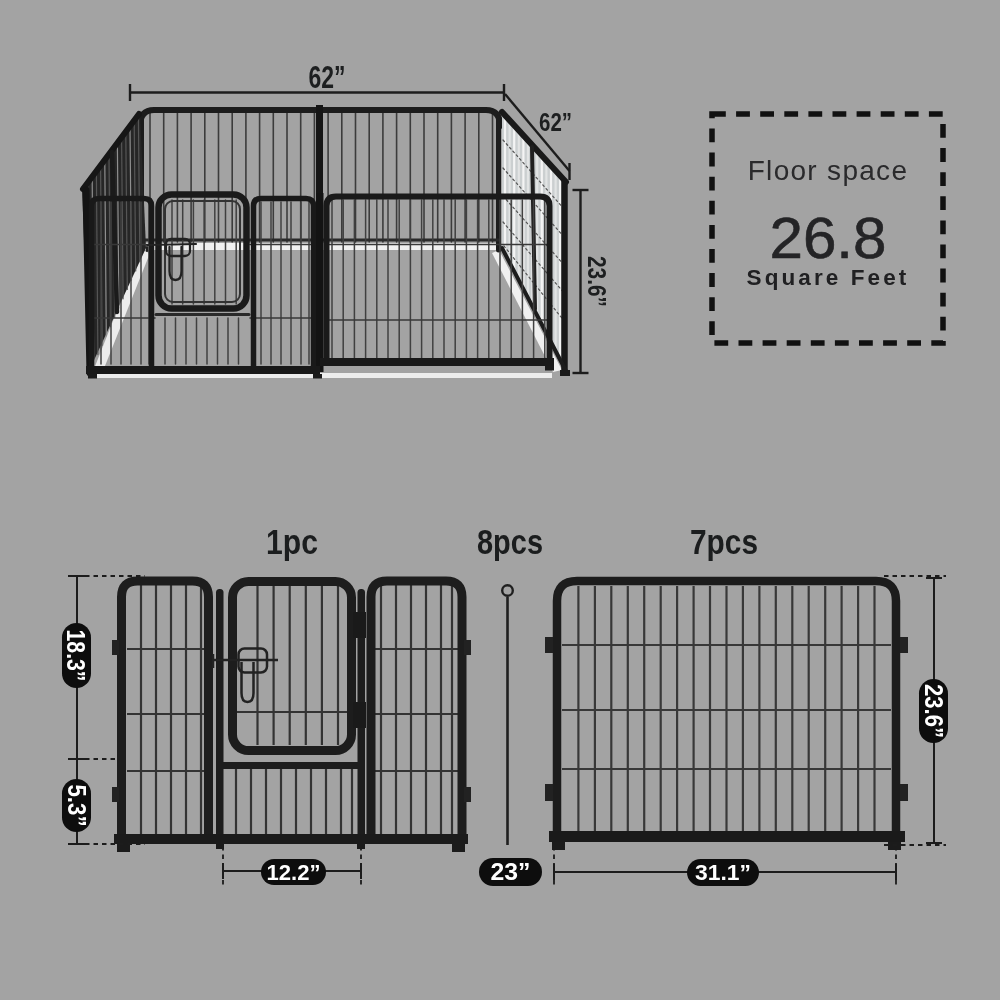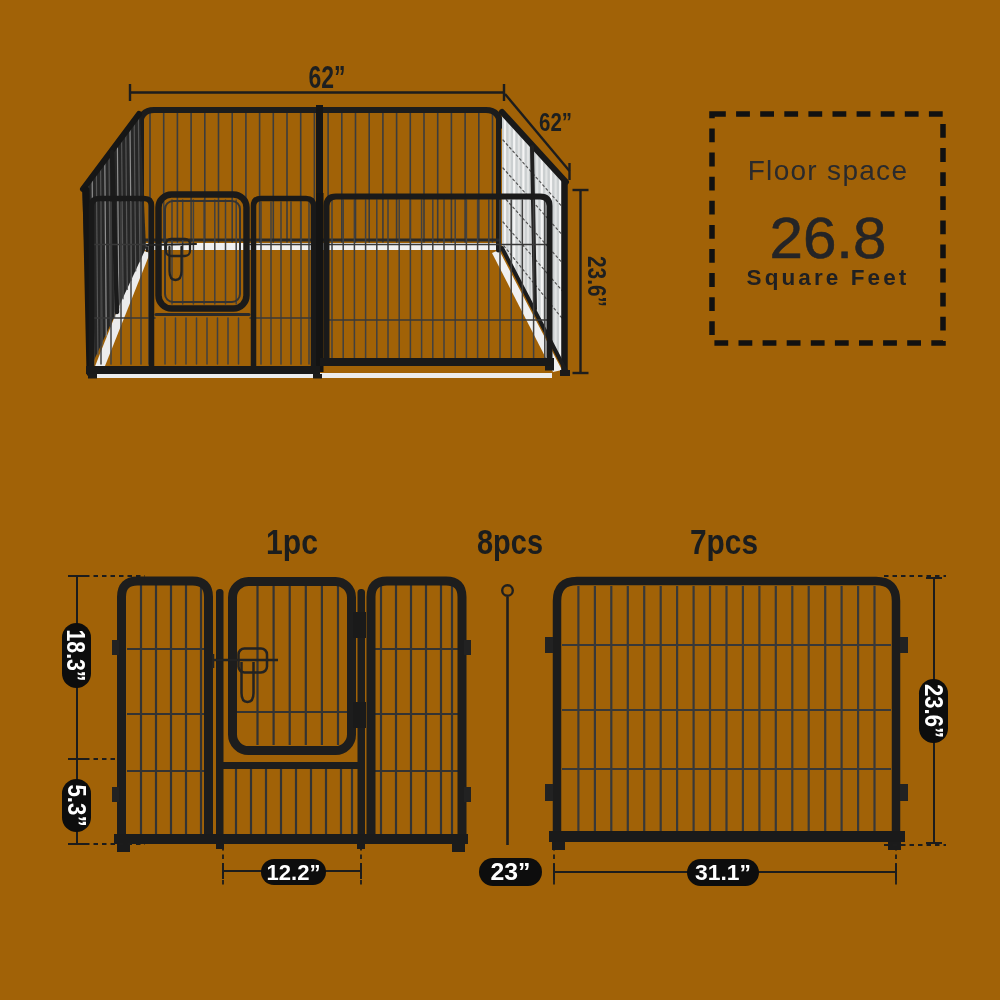--- a/index.html
+++ b/index.html
@@ -1,16 +1,16 @@
 <!DOCTYPE html>
 <html><head>
 <meta charset="utf-8">
 <style>
   html,body{margin:0;padding:0;background:#fdfdfd;}
-  .page{position:relative;width:1000px;height:1000px;background:#a16207;overflow:hidden;}
+  .page{position:relative;width:1000px;height:1000px;background:#a3a3a3;overflow:hidden;}
   text{font-family:"Liberation Sans",sans-serif;}
 </style>
 </head>
 <body>
 <div class="page">
 <svg width="1000" height="1000" viewBox="0 0 1000 1000">
 
 <g stroke-linecap="round">
 
   <rect x="141" y="243" width="358" height="7" fill="#f0f0f0"></rect>

